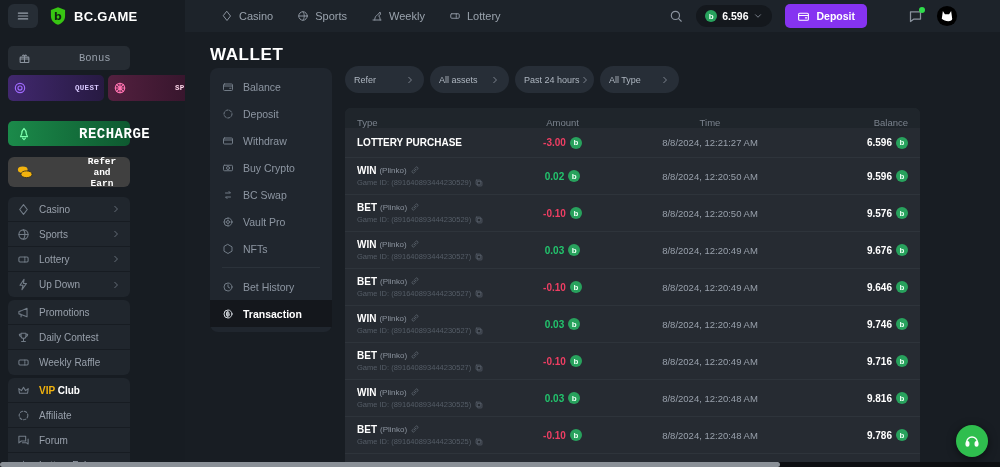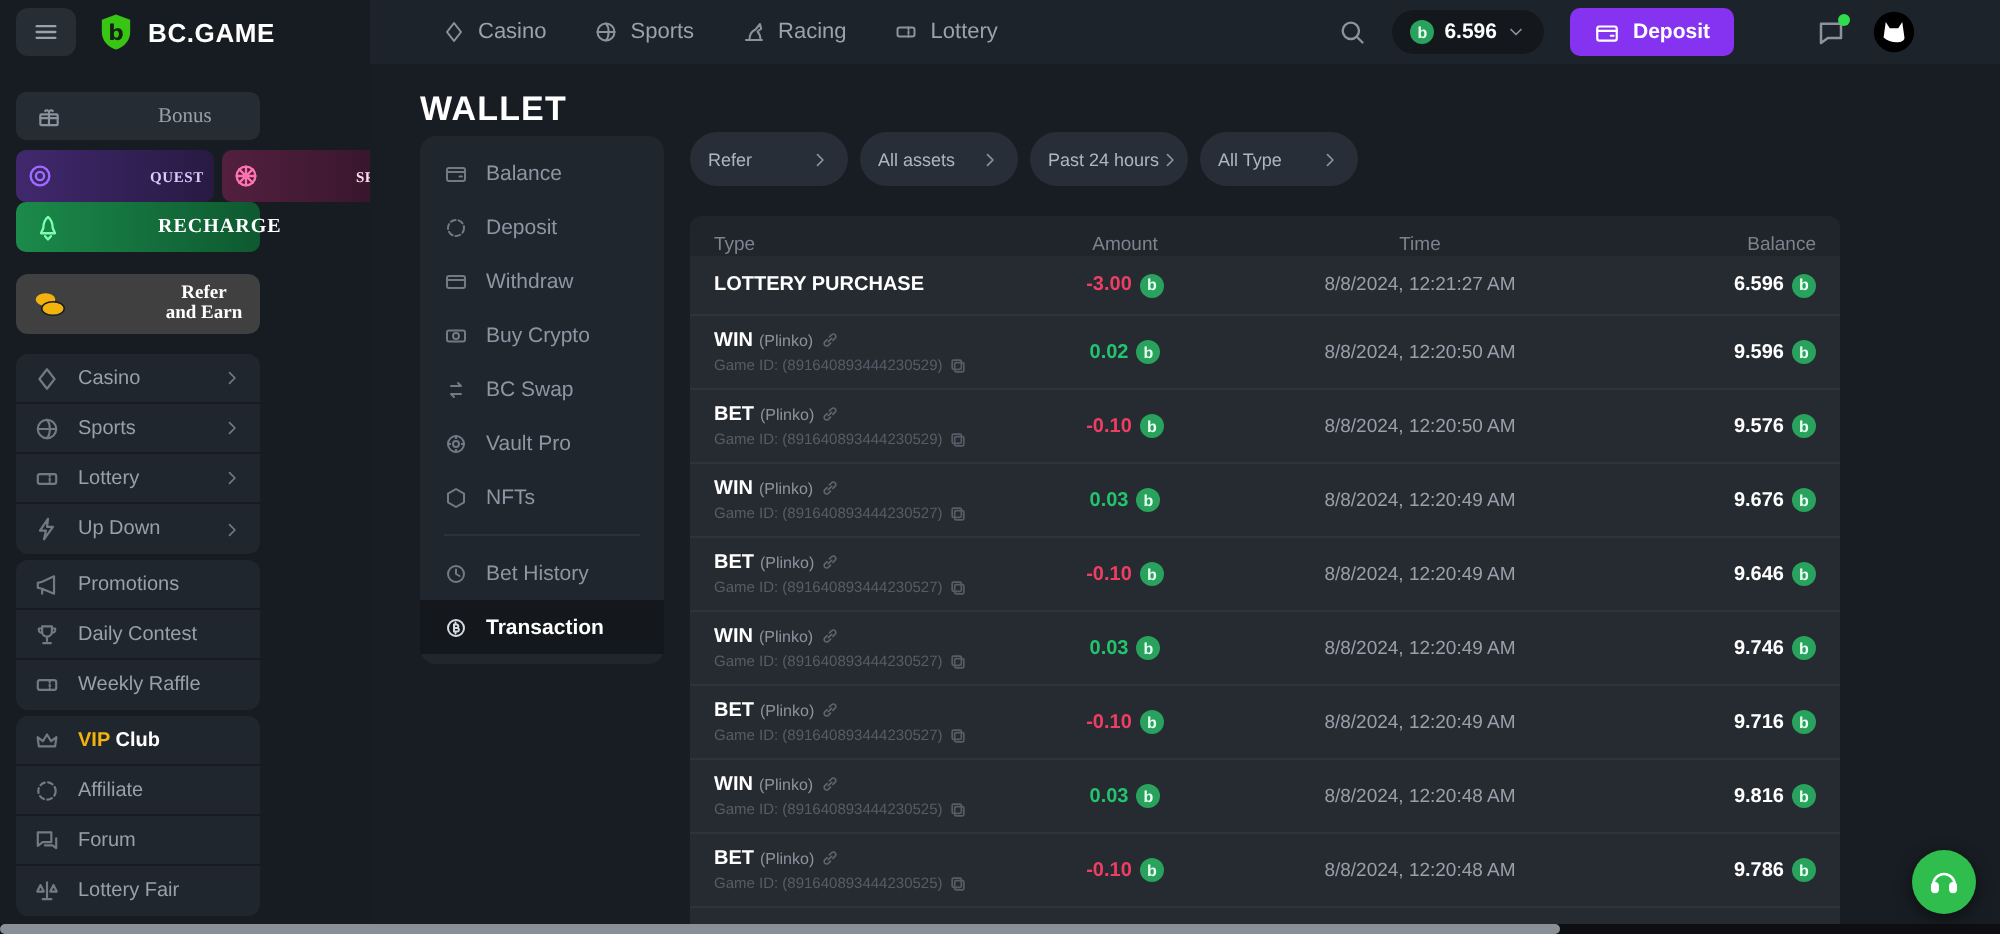--- a/index.html
+++ b/index.html
@@ -26,29 +26,29 @@
   .balance-pill { display:flex; align-items:center; gap:5px; background:#14181d; border-radius:14px; height:22px; padding:0 9px; cursor:pointer; }
   .bal-val { color:#fff; font-size:10.5px; font-weight:bold; }
   .coin { display:inline-flex; align-items:center; justify-content:center; width:12px; height:12px; border-radius:50%; background:#28a25d; color:#eafff3; font-size:8px; font-weight:bold; flex:none; }
   .deposit-btn { display:flex; align-items:center; gap:6px; height:24px; padding:0 12px; background:#8633f1; border:none; border-radius:5px; color:#fff; font-weight:bold; font-size:10.5px; cursor:pointer; }
   .chat-wrap { position:relative; }
   .gdot { position:absolute; top:-2px; right:-2px; width:6px; height:6px; border-radius:50%; background:#2fdc4b; }
   .avatar { width:22px; height:22px; border-radius:50%; overflow:hidden; cursor:pointer; }
 
   
   .sidebar { position:absolute; top:32px; left:0; width:185px; bottom:5px; background:#171c22; padding:14px 0 0 8px; overflow:hidden; }
-  .sidebar button { font-family:Liberation Serif, serif;gap:48px; }
+  .sidebar button { font-family:Liberation Mono, monospace;gap:48px; }
   .bonus-btn { width:122px; height:24px; display:flex; align-items:center; gap:9px; padding:0 10px; background:#262c33; border:none; border-radius:5px; cursor:pointer; }
   .dimtext { color:#98a0ab; font-size:10.5px; }
   .qs-row { display:flex; gap:4px; margin-top:5px; width:122px; }
   .quest-btn,.spin-btn { flex:1; height:26px; display:flex; align-items:center; gap:4px; padding:0 5px; border:none; border-radius:5px; color:#fff; font-size:7.5px; font-weight:bold; letter-spacing:.3px; cursor:pointer; }
   .quest-btn { background:linear-gradient(90deg,#41286e,#271a42); color:#d9c9ff; }
   .spin-btn { background:linear-gradient(90deg,#53203f,#33142a); color:#ffd9ec; }
   .qicon { color:#a06bff; } .sicon { color:#ff72b0; }
-  .recharge-btn { width:122px; height:25px; margin-top:0; display:flex; align-items:center; gap:8px; padding:0 9px; border:none; border-radius:5px; background:linear-gradient(90deg,#1b8a4a,#0e5930); color:#fff; font-size:10px; font-weight:bold; letter-spacing:.5px; cursor:pointer; }
+  .recharge-btn { width:122px; height:25px; margin-top:20px; display:flex; align-items:center; gap:8px; padding:0 9px; border:none; border-radius:5px; background:linear-gradient(90deg,#1b8a4a,#0e5930); color:#fff; font-size:14px; font-weight:bold; letter-spacing:.5px; cursor:pointer; }
   .recharge-btn .ic { color:#7dffae; }
   .refer-btn { width:122px; height:30px; margin-top:11px; display:flex; align-items:center; gap:8px; padding:0 8px; border:none; border-radius:6px; background:#404040; color:#fff; font-size:9.5px; font-weight:bold; cursor:pointer; }
   .gold { color:#f2b30e; }
   .side-menu { margin-top:10px; width:122px; display:flex; flex-direction:column; gap:3px; }
   .sgroup { background:#20262d; border-radius:6px; overflow:hidden; }
   .srow { height:25px; display:flex; align-items:center; gap:9px; padding:0 9px; border-bottom:1px solid #171c22; cursor:pointer; }
   .sgroup .srow:last-child { border-bottom:none; }
   .srow .ic { color:#717b86; }
   .srow .lbl { color:#98a0ab; font-size:10px; white-space:nowrap; }
   .srow .chev { margin-left:auto; color:#717b86; }
@@ -137,21 +137,21 @@
             </svg>
           </span>
           <span>Sports</span>
         </a>
         <a class="nav-item">
           <span class="ic i12 dim">
             <svg viewBox="0 0 24 24" fill="none" stroke="currentColor" stroke-width="2" stroke-linecap="round" stroke-linejoin="round">
               <path d="M4 20h16M7.5 20c0-7 3.5-9.5 6-10.5l4.5-5.5 1.2 4.8-3.7 2.7c2 2.2 3 5.3 3 8.5"></path>
             </svg>
           </span>
-          <span>Racing</span>
+          <span>Weekly</span>
         </a>
         <a class="nav-item">
           <span class="ic i12 dim">
             <svg viewBox="0 0 24 24" fill="none" stroke="currentColor" stroke-width="2" stroke-linecap="round" stroke-linejoin="round">
               <rect x="3.5" y="7.5" width="17" height="9" rx="2"></rect>
               <path d="M14.5 7.5v9" stroke-dasharray="2 2"></path>
             </svg>
           </span>
           <span>Lottery</span>
         </a>

